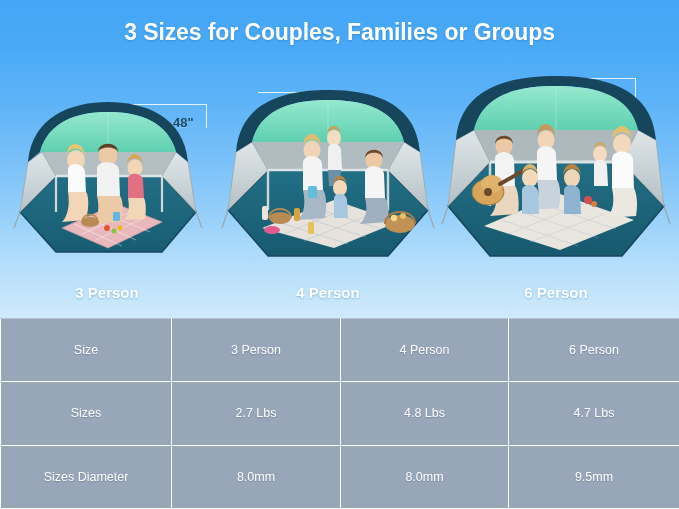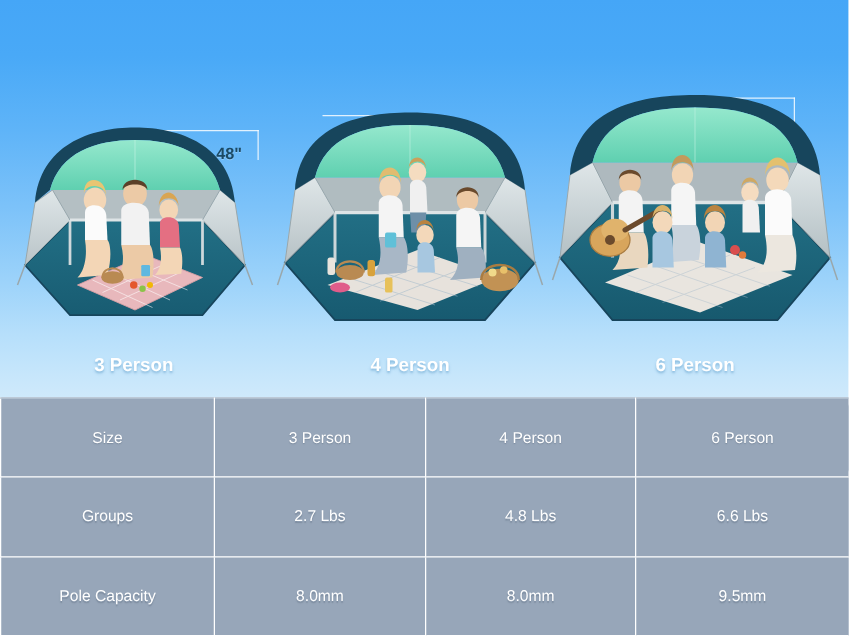--- a/index.html
+++ b/index.html
@@ -100,20 +100,21 @@
   #spec td.c3  { width:171px; }
   #spec tr:first-child td { border-top:1px solid #b9c6d3;border-radius:10px; }
 </style>
 </head>
 <body>
 
 <div id="page">
 
   <div id="hero">
 
+    <div id="title">3 Sizes for Couples, Families or Groups</div>
 
     <div class="bracket" style="left:123px; top:104px; width:84px; height:24px;">
       <div class="hline"></div>
       <div class="vline" style="height:24px;"></div>
       <div class="dim" style="left:50px; top:11px;">48"</div>
     </div>
 
     <div class="bracket" style="left:258px; top:92px; width:92px; height:26px;">
       <div class="hline"></div>
       <div class="vline" style="height:26px;"></div>
@@ -378,28 +379,28 @@
       <tr>
         <td class="lbl">Size</td>
         <td class="c1">3 Person</td>
         <td class="c2">4 Person</td>
         <td class="c3">6 Person</td>
       </tr>
 
 
 
       <tr>
-        <td class="lbl">Groups</td>
+        <td class="lbl">Sizes</td>
         <td class="c1">2.7 Lbs</td>
         <td class="c2">4.8 Lbs</td>
-        <td class="c3">6.6 Lbs</td>
+        <td class="c3">4.7 Lbs</td>
       </tr>
 
       <tr>
-        <td class="lbl">Pole Capacity</td>
+        <td class="lbl">Sizes Diameter</td>
         <td class="c1">8.0mm</td>
         <td class="c2">8.0mm</td>
         <td class="c3">9.5mm</td>
       </tr>
 
     </tbody>
   </table>
 
 </div>
 

